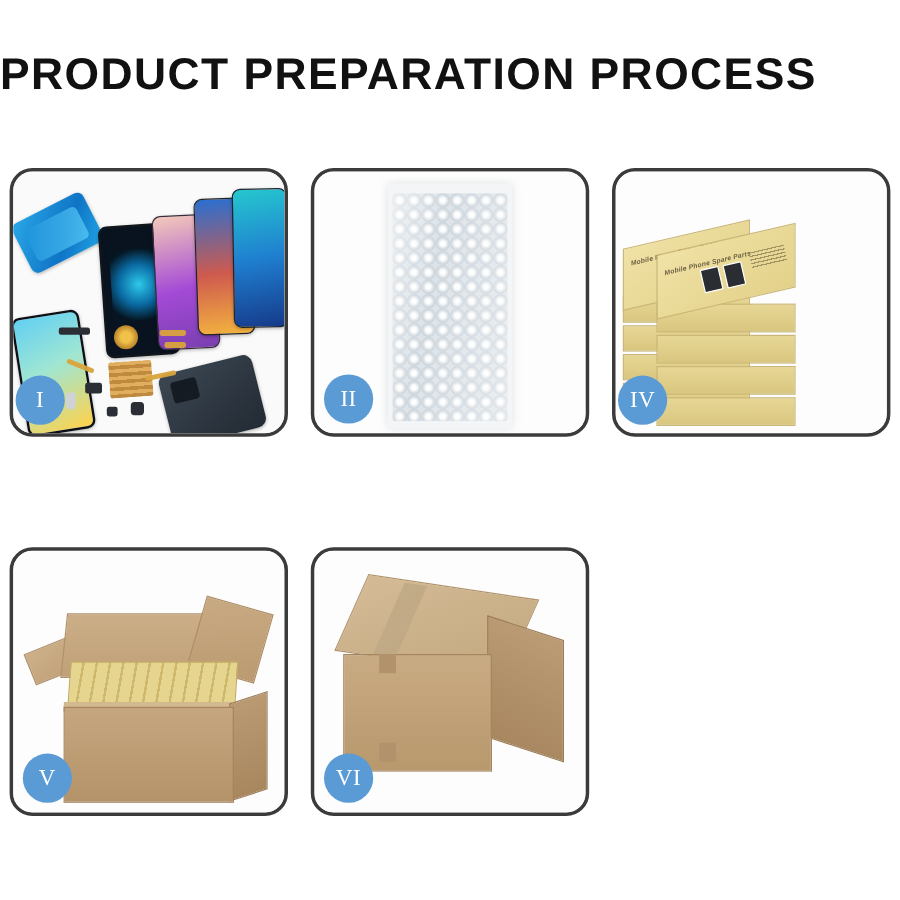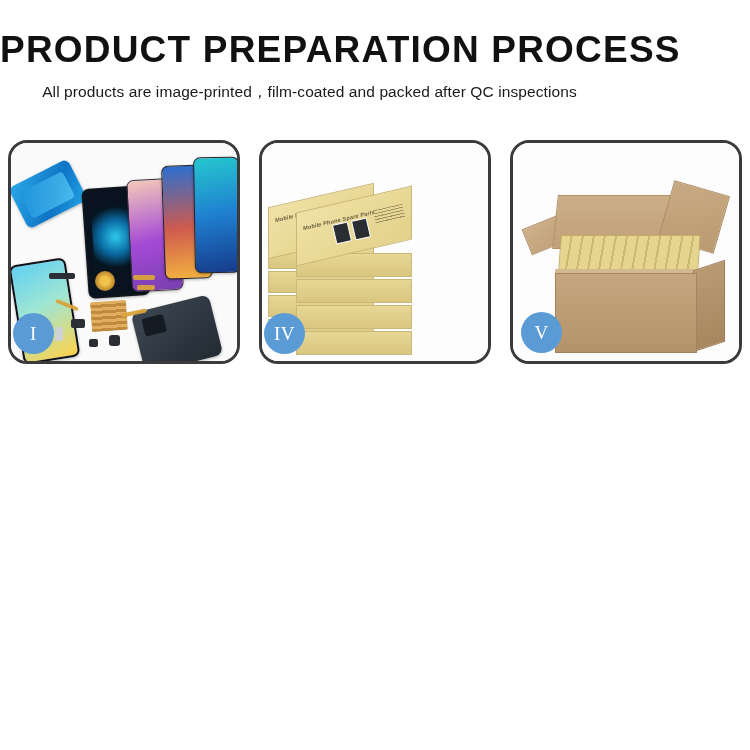--- a/index.html
+++ b/index.html
@@ -5,21 +5,21 @@
   html,body{margin:0;padding:0;}
   body{
     width:750px;height:750px;
     background:#ffffff;
     font-family:"Liberation Sans", sans-serif;
     overflow:hidden;
   }
   .page{position:relative;width:750px;height:750px;}
 
   
-  .header{width:619px;text-align:center;padding-top:30px;box-sizing:border-box;}
+  .header{width:619px;text-align:center;padding-top:42px;box-sizing:border-box;}
   .title{
     font-size:37px;font-weight:700;color:#111111;
     letter-spacing:1.2px;line-height:1.1;white-space:nowrap;
   }
   .subtitle{
     margin-top:11px;font-size:15.5px;color:#1a1a1a;
     letter-spacing:.1px;white-space:nowrap;
   }
 
   
@@ -173,21 +173,20 @@
         background:rgba(190,168,132,.85);transform:skewX(-24deg) skewY(8deg);}
   .c6-tab{position:absolute;background:#b2926a;}
 </style>
 </head>
 <body>
 
 <div class="page">
 
   <div class="header">
     <div class="title">PRODUCT PREPARATION PROCESS</div>
-    <div class="subtitle">All products are image-printed，film-coated and packed after QC inspections</div>
   </div>
 
   <div class="grid">
 
     <div class="card">
       <div class="stage s1">
         <div class="ph ph-a"></div>
         <div class="ph ph-b"></div>
         <div class="ph ph-c"></div>
         <div class="ph ph-d"></div>
@@ -202,20 +201,27 @@
         <div class="chip" style="left:78px;top:196px;width:9px;height:8px;"></div>
         <div class="flex" style="left:122px;top:132px;width:22px;height:5px;"></div>
         <div class="flex" style="left:126px;top:142px;width:18px;height:5px;"></div>
         <div class="flex" style="left:44px;top:160px;width:24px;height:4px;transform:rotate(22deg);"></div>
         <div class="flex" style="left:110px;top:168px;width:26px;height:4px;transform:rotate(-12deg);"></div>
         <div class="chip" style="left:44px;top:184px;width:8px;height:14px;border-radius:2px;background:#cfd3d6;"></div>
       </div>
       <div class="badge">I</div>
     </div>
 
+    <div class="card">
+      <div class="stage s2">
+        <div class="wrapsheet"></div>
+        <div class="bubbles"></div>
+      </div>
+      <div class="badge inset">II</div>
+    </div>
 
 
     <div class="card">
       <div class="stage s4">
 
         <div class="stackbox sb-front" style="left:6px;top:176px;width:104px;height:20px;"></div>
         <div class="stackbox sb-front" style="left:6px;top:152px;width:104px;height:20px;"></div>
         <div class="stackbox sb-front" style="left:6px;top:128px;width:104px;height:20px;"></div>
         <div class="stackbox sb-front" style="left:6px;top:104px;width:104px;height:20px;"></div>
         <div class="stackbox sb-top" style="left:6px;top:52px;width:104px;height:50px;transform:skewY(-13deg);"></div>
@@ -243,15 +249,26 @@
         <div class="c5-back"></div>
         <div class="c5-flapR"></div>
         <div class="c5-fill"></div>
         <div class="c5-rim"></div>
         <div class="c5-sideR"></div>
         <div class="c5-front"></div>
       </div>
       <div class="badge inset">V</div>
     </div>
 
+    <div class="card">
+      <div class="stage s6">
+        <div class="c6-top"></div>
+        <div class="c6-tape"></div>
+        <div class="c6-side"></div>
+        <div class="c6-front"></div>
+        <div class="c6-tab" style="left:54px;top:86px;width:14px;height:16px;"></div>
+        <div class="c6-tab" style="left:54px;top:160px;width:14px;height:16px;"></div>
+      </div>
+      <div class="badge inset">VI</div>
+    </div>
 
   </div>
 </div>
 
 </body></html>

